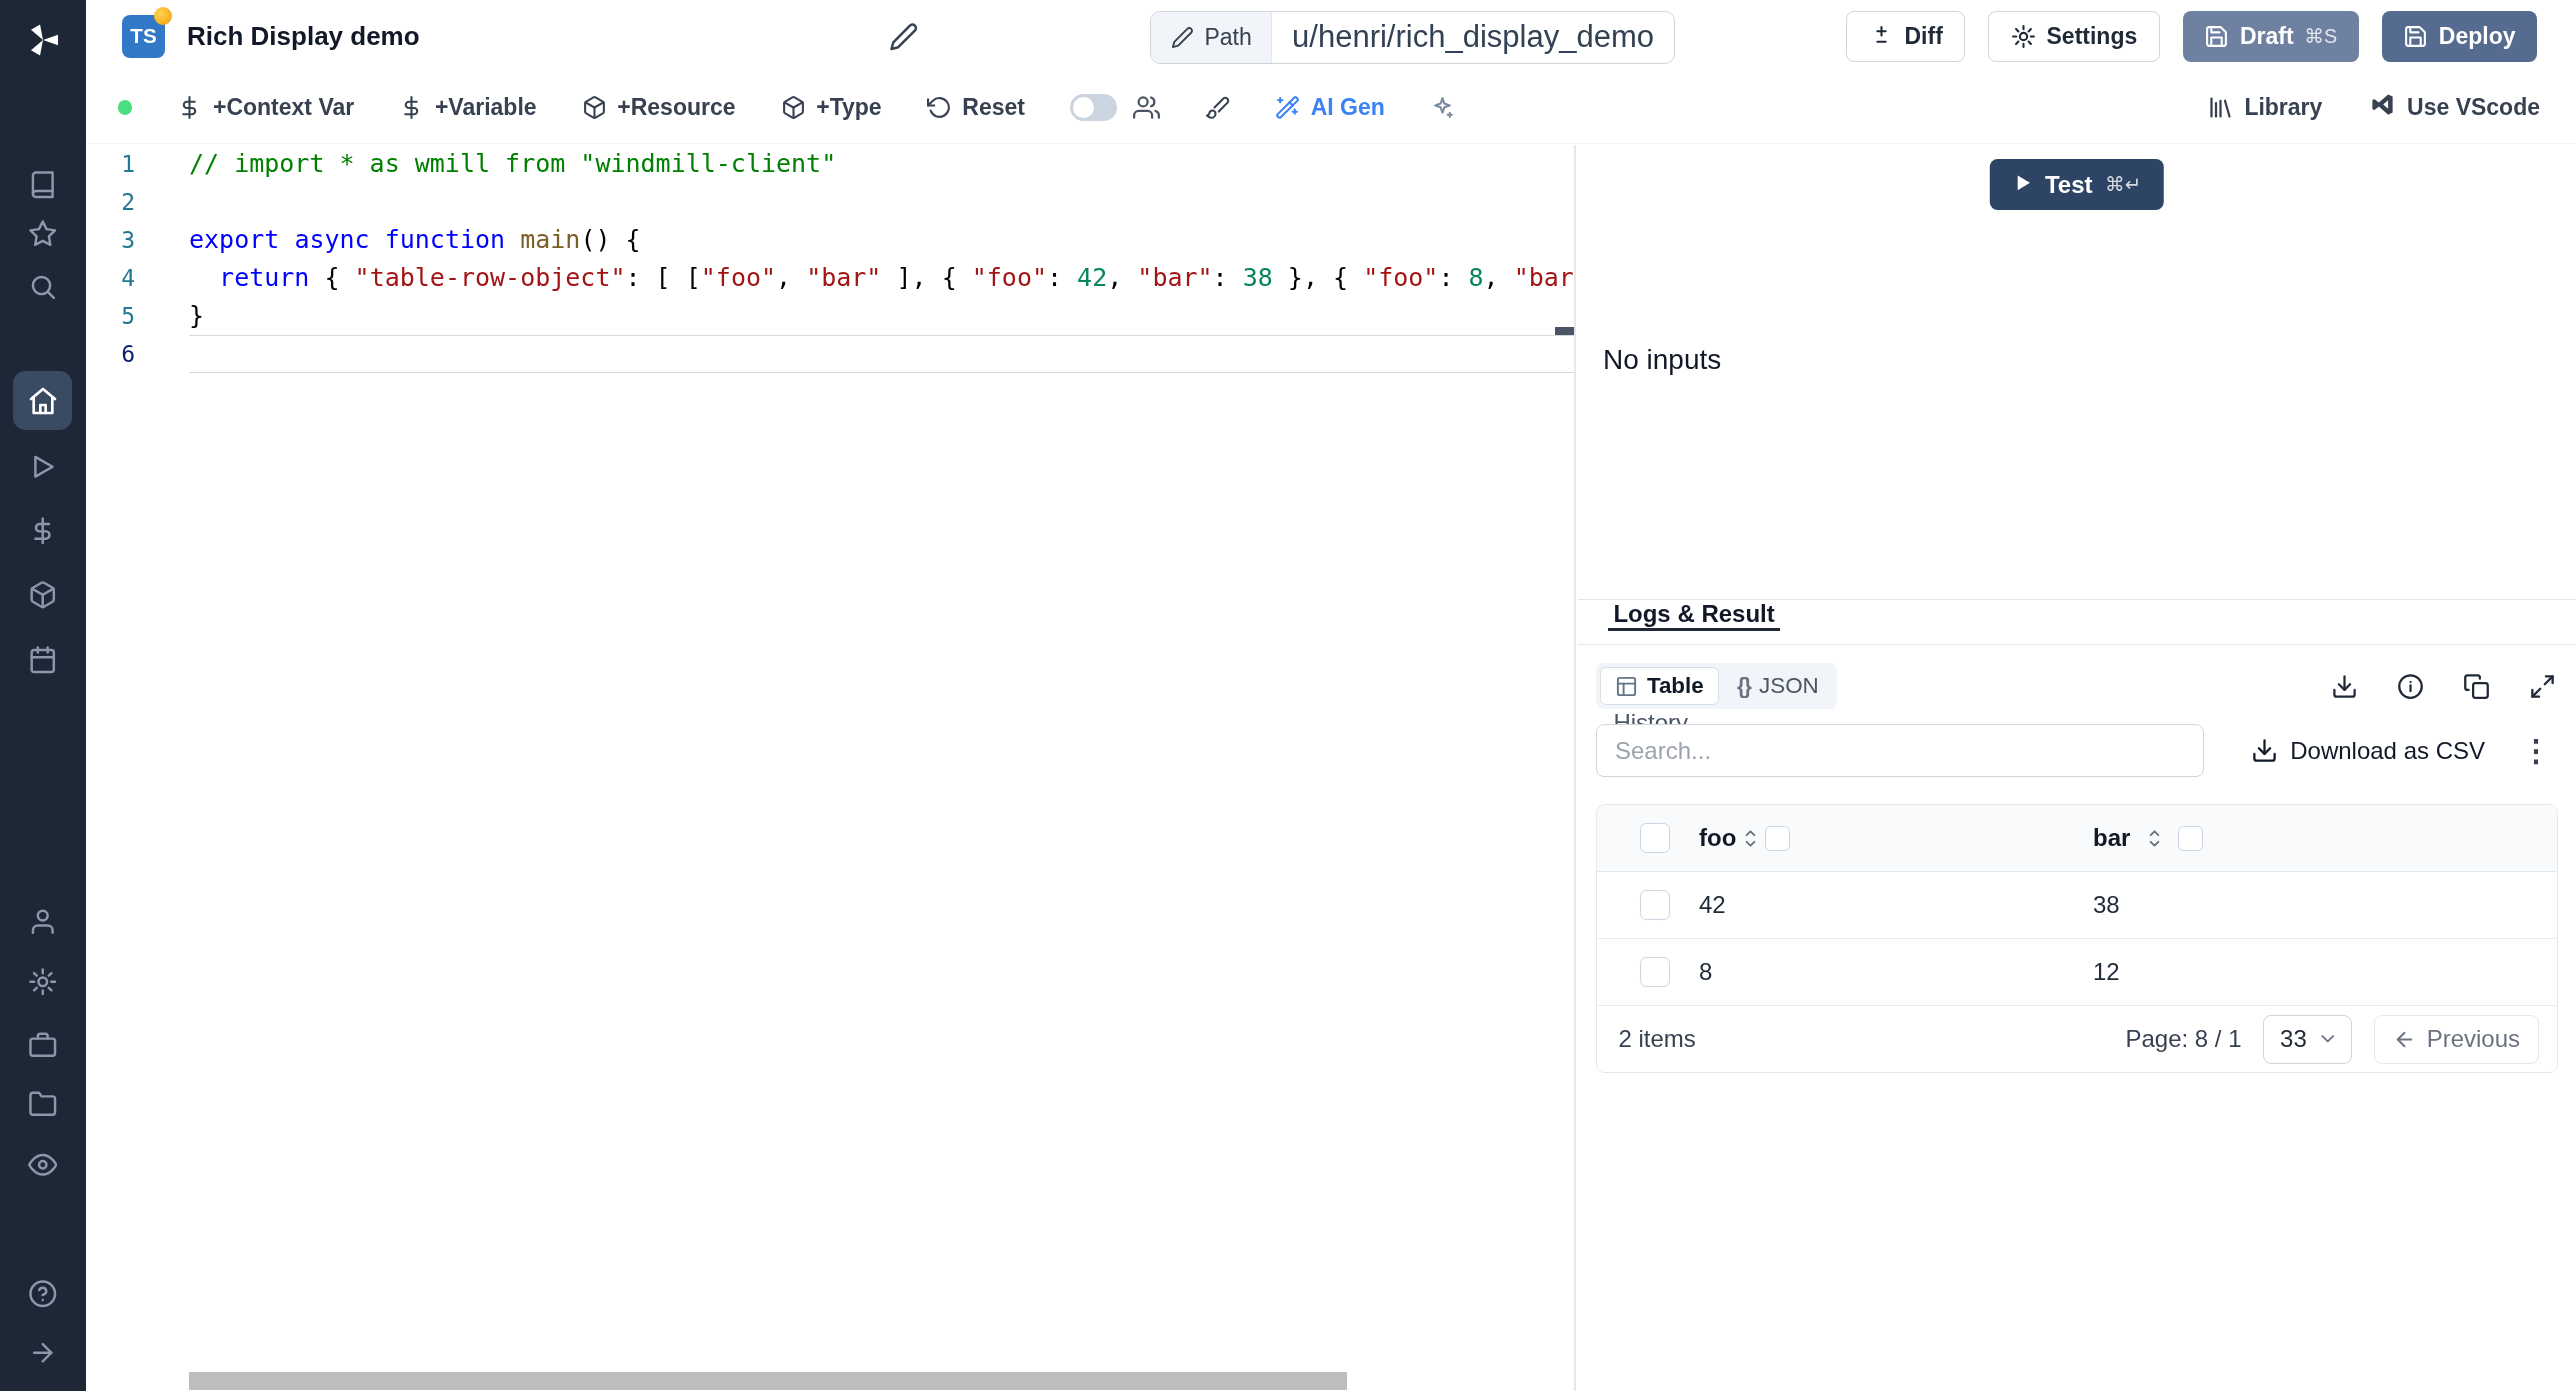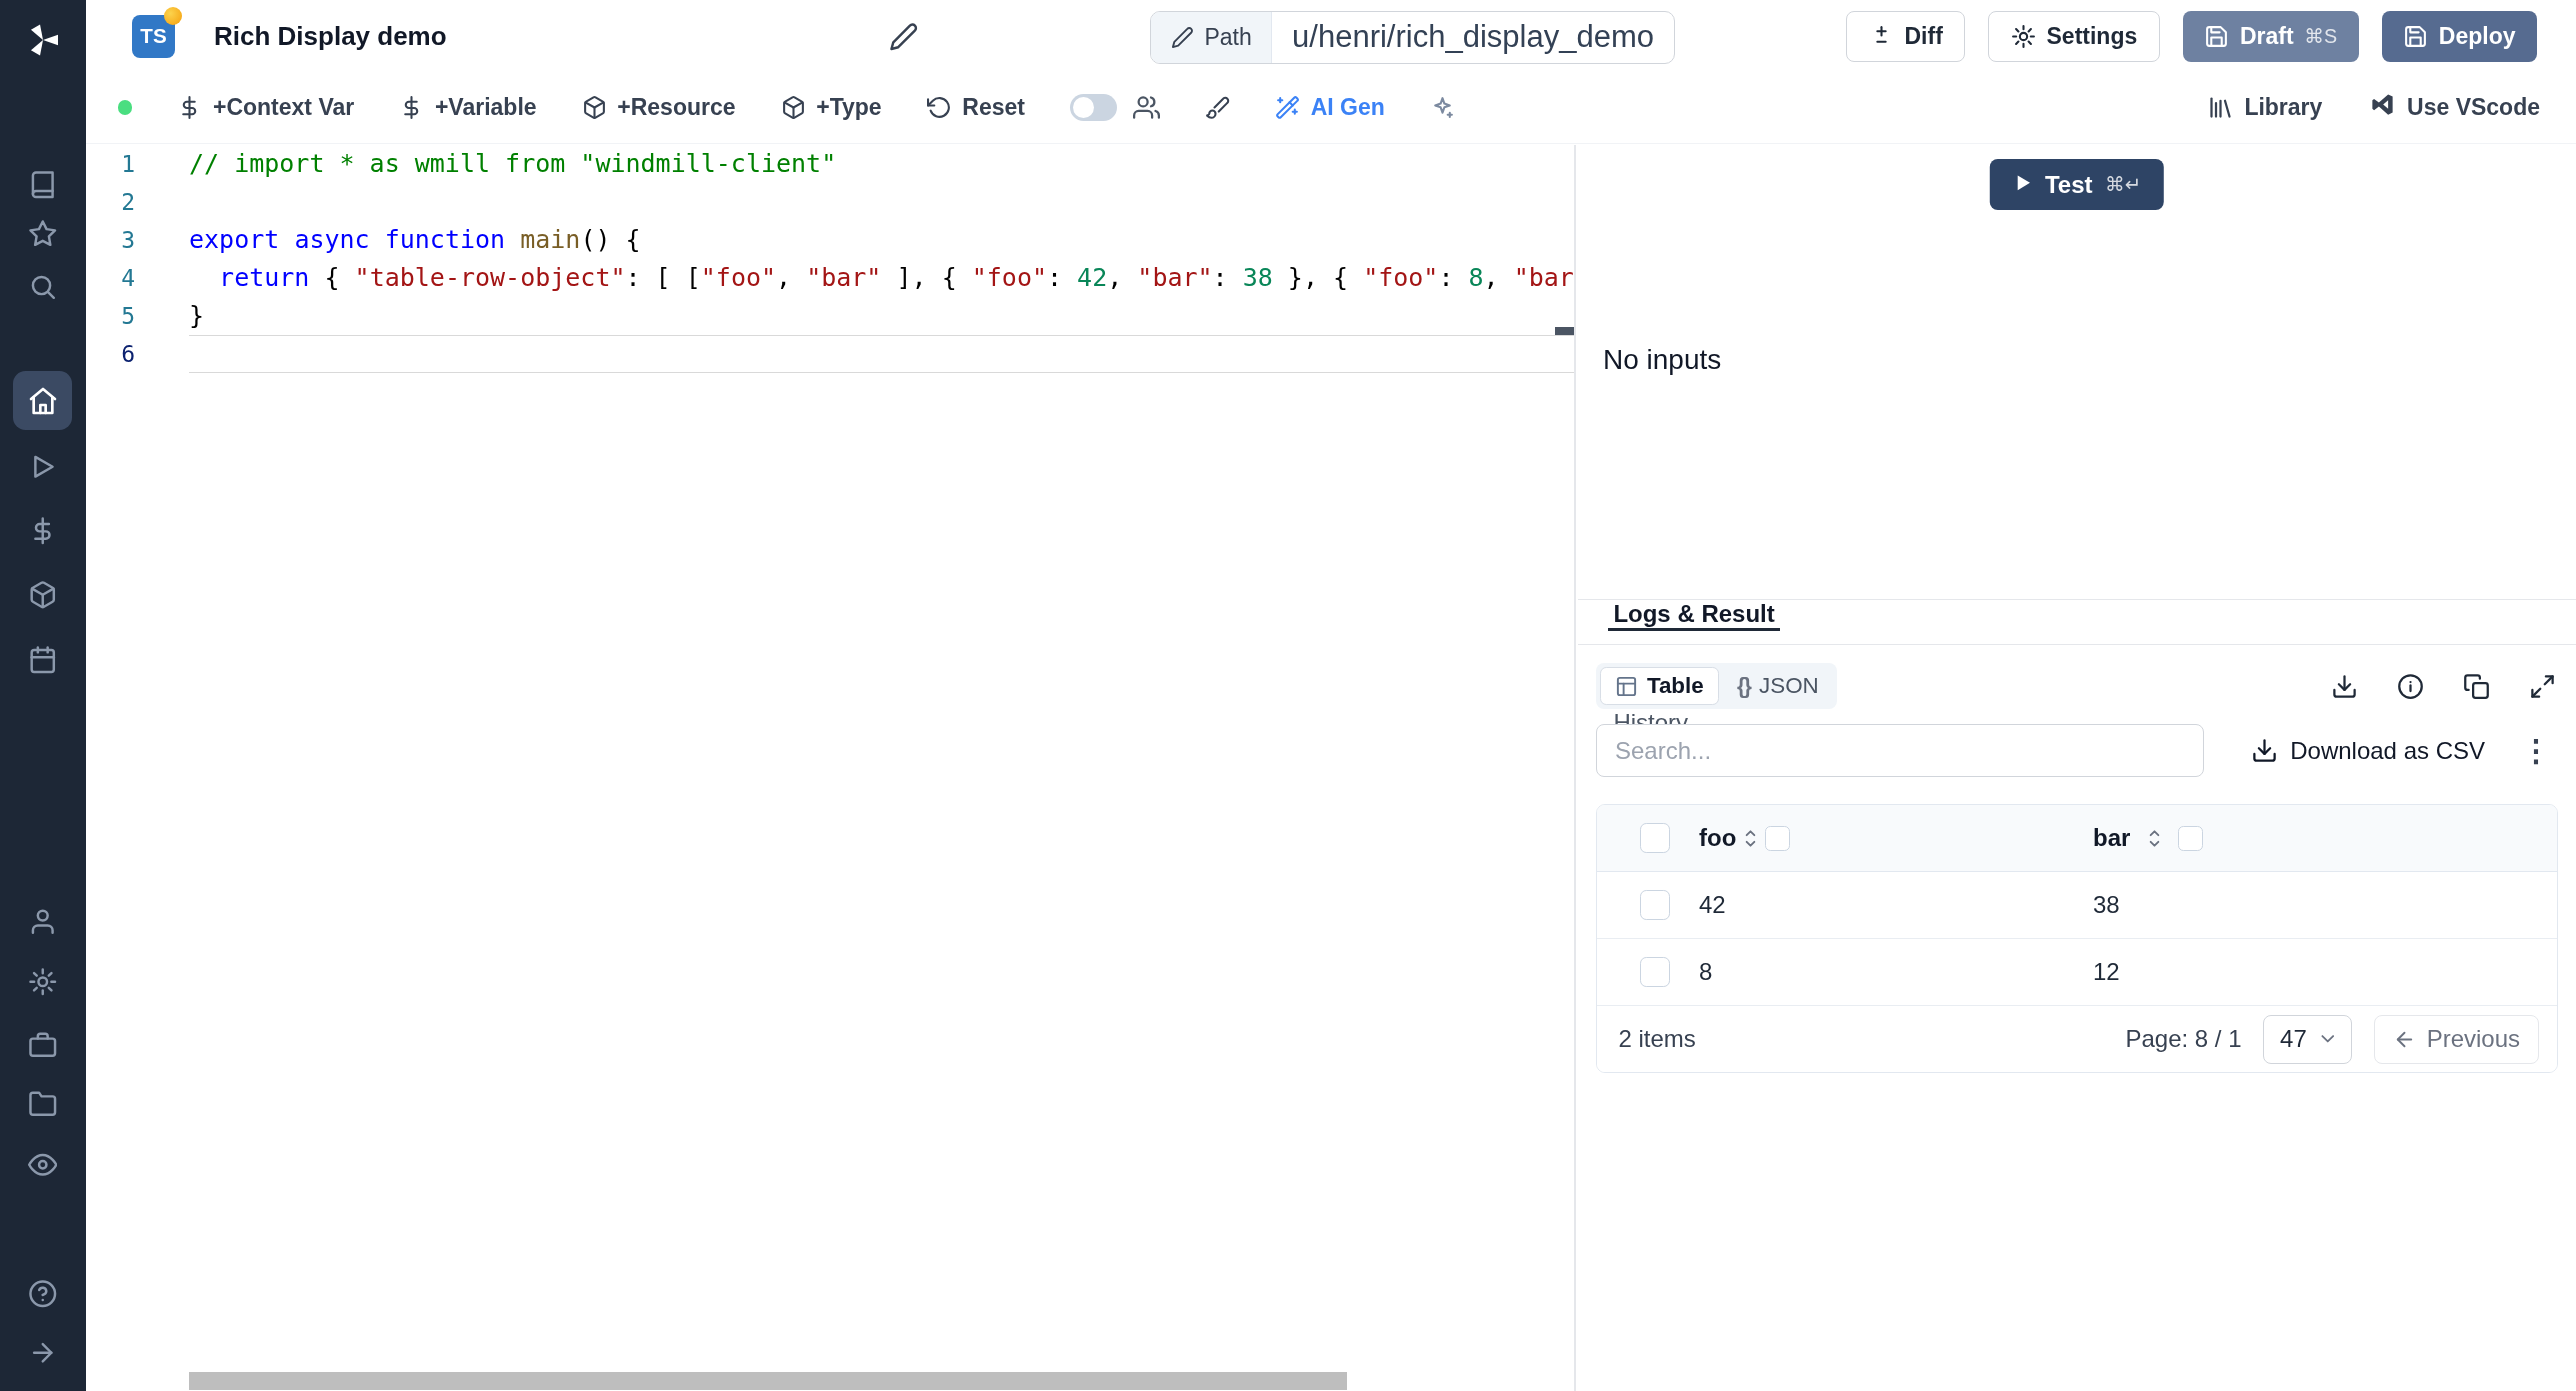--- a/index.html
+++ b/index.html
@@ -9,21 +9,21 @@
 
   
   .sidebar{position:absolute;left:0;top:0;width:86px;height:1392px;background:#1d2736;}
   .side-icon{position:absolute;left:23px;width:39px;height:39px;display:flex;align-items:center;justify-content:center;color:#8b98ab;cursor:pointer;}
   .side-icon.active-wrap{left:13.4px;width:59px;height:59px;background:#3b4a63;border-radius:12.5px;color:#fff;}
   .logo{position:absolute;left:19.7px;top:16px;width:47px;height:47px;display:flex;align-items:center;justify-content:center;color:#fff;}
 
   
   .main{position:absolute;left:86px;top:0;right:0;height:1392px;}
   .header{position:absolute;left:0;top:0;right:0;height:72px;background:#fff;}
-  .title-group{position:absolute;left:46px;top:0;height:72px;display:flex;align-items:center;gap:39px;}
+  .title-group{position:absolute;left:36px;top:0;height:72px;display:flex;align-items:center;gap:22px;}
   .ts-badge{position:relative;width:43px;height:43px;background:#3178c6;border-radius:8px;color:#fff;font-weight:bold;font-size:20.6px;display:flex;align-items:center;justify-content:center;}
   .ts-emoji{position:absolute;right:-7.2px;top:-8px;width:18px;height:18px;border-radius:50%;background:radial-gradient(circle at 35% 35%,#fcd34d,#f59e0b);}
   .page-title{font-size:26px;font-weight:600;color:#111827;}
   .edit-pencil{position:absolute;left:803px;top:21.5px;color:#374151;cursor:pointer;}
   .path-group{position:absolute;left:1064px;top:10.7px;height:51px;display:flex;align-items:stretch;border:0.9px solid #d1d5db;border-radius:10px;overflow:hidden;background:#fff;}
   .path-label{display:flex;align-items:center;gap:10.7px;padding:0 19.7px;background:#f1f5f9;color:#374151;font-size:23px;font-weight:500;border-right:0.9px solid #e2e8f0;}
   .path-value{display:flex;align-items:center;padding:0 19.7px;font-size:31px;color:#334155;min-width:295px;}
   .header-buttons{position:absolute;right:39px;top:10.7px;display:flex;gap:23px;}
   .btn{display:flex;align-items:center;gap:10.7px;height:51px;padding:0 21.5px;border-radius:8px;font-size:23px;font-weight:600;cursor:pointer;box-sizing:border-box;}
   .btn-outline{border:0.9px solid #d1d5db;background:#fff;color:#1f2937;}
@@ -536,21 +536,21 @@
                 </div>
                 <div class="col-a cell">8</div>
                 <div class="col-b cell">12</div>
               </div>
             </div>
           <div class="tfoot">
             <span class="items-count">2 items</span>
             <span class="foot-right">
               <span class="page-label">Page: 8 / 1</span>
               <span class="page-select">
-                <span>47</span>
+                <span>33</span>
                 <span style="color:#6b7280">
                     <svg class="ic" width="21.5" height="21.5" viewBox="0 0 24 24">
                       <polyline points="6 9 12 15 18 9"></polyline>
                     </svg>
                   </span>
               </span>
               <span class="prev-btn">
                 <span>
                     <svg class="ic" width="23" height="23" viewBox="0 0 24 24">
                       <line x1="19" y1="12" x2="5" y2="12"></line>

